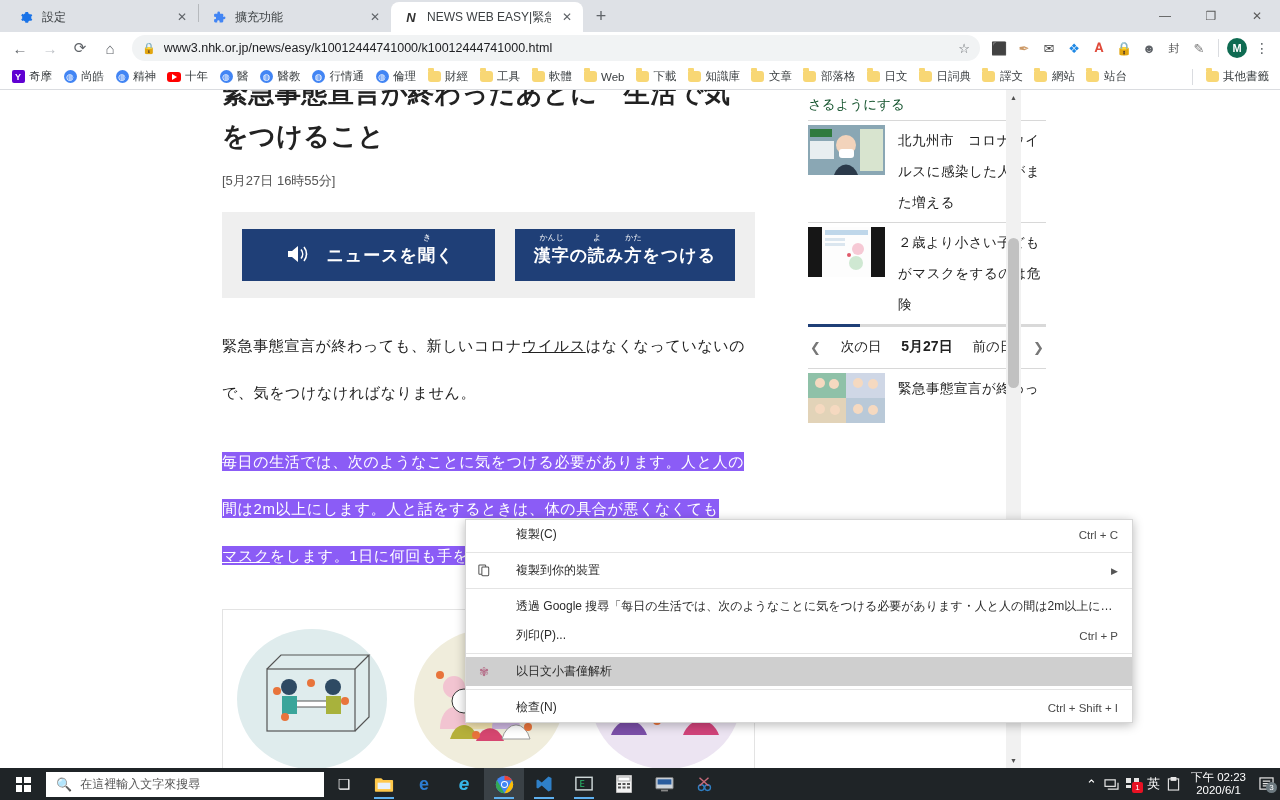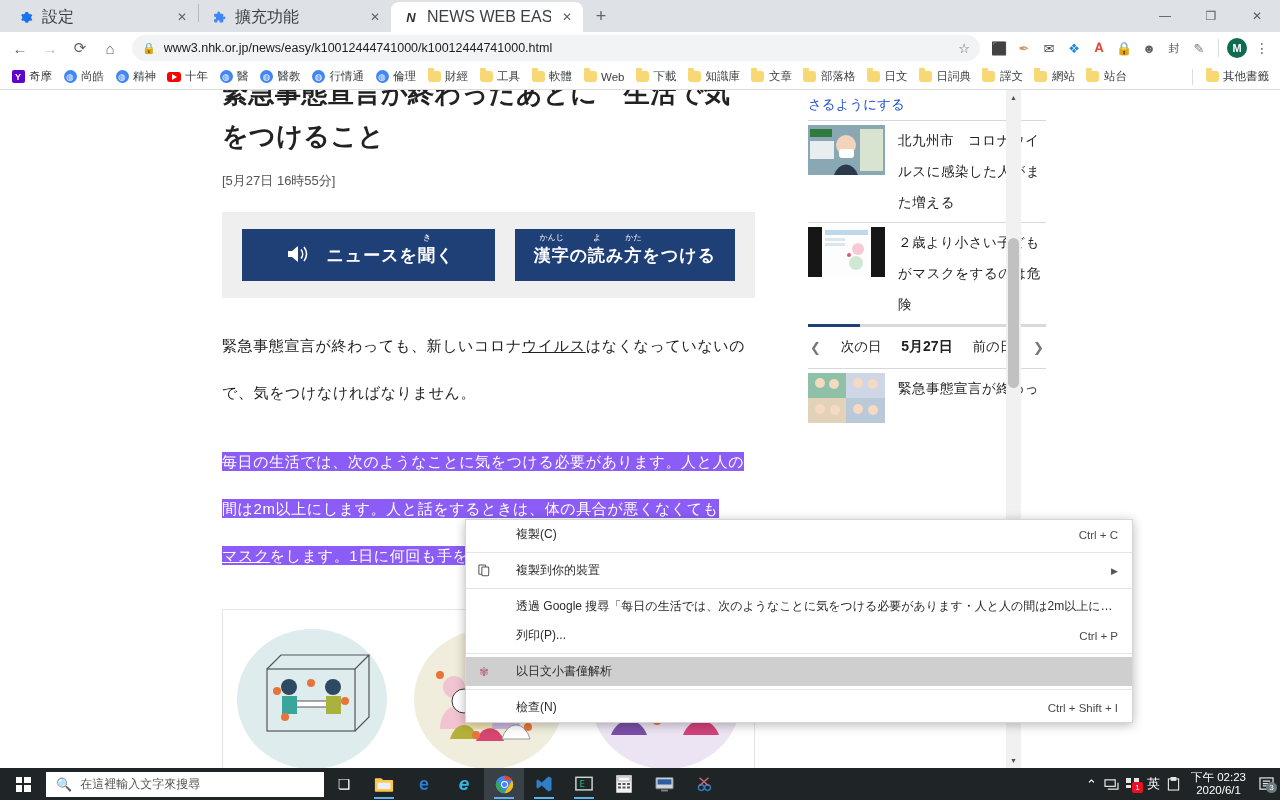--- a/index.html
+++ b/index.html
@@ -14,21 +14,21 @@
   
   .chrome { position: absolute; left:0; top:0; width:1280px; height:768px; background:#dee1e6; }
 
   
   .tabstrip { position:relative; height:32px; background:#dee1e6; display:flex; align-items:flex-end; padding-left:6px; }
   .tab { position:relative; height:30px; display:flex; align-items:center; gap:8px;
          padding:0 8px 0 12px; width:192px; border-radius:8px 8px 0 0; font-size:12px; color:#3c4043; }
   .tab.inactive { background:#dee1e6; }
   .tab.active { background:#ffffff; }
   .tab .favicon { width:16px; height:16px; flex:0 0 16px; display:flex; align-items:center; justify-content:center; font-size:12px; }
-  .tab .tab-title { flex:1; overflow:hidden; white-space:nowrap; text-overflow:clip; font-size:16px; color:#3c4043; }
+  .tab .tab-title { flex:1; overflow:hidden; white-space:nowrap; text-overflow:clip; font-size:12px; color:#3c4043; }
   .tab .tab-close { width:16px; height:16px; flex:0 0 16px; display:flex; align-items:center; justify-content:center;
                     font-size:12px; color:#5f6368; }
   .tab-sep { width:1px; height:18px; background:#b6b9bd; align-self:center; margin-bottom:6px; }
   .newtab { width:28px; height:28px; display:flex; align-items:center; justify-content:center;
             font-size:18px; color:#5f6368; margin-left:4px; margin-bottom:2px; }
   .wincontrols { position:absolute; right:0; top:0; height:32px; display:flex; }
   .wc { width:46px; height:32px; display:flex; align-items:center; justify-content:center; color:#5a5a5a; font-size:12px; }
 
   
   .toolbar { height:32px; background:#fff; display:flex; align-items:center; padding:0 6px; gap:2px; }
@@ -90,21 +90,21 @@
   .para.p2 span.sel { padding:1px 0; }
 
   .illus { margin-top:30px; width:533px; height:180px; border:1px solid #e3e3e3; background:#fff;
            display:flex; align-items:center; justify-content:space-around; overflow:hidden; }
   .scene { width:160px; height:150px; position:relative; display:flex; align-items:center; justify-content:center; }
   .blob { position:absolute; width:150px; height:140px; border-radius:50%; }
   .b1 { background:#dfeced; } .b2 { background:#f0eddc; } .b3 { background:#ece4f2; }
 
   
   .sidebar { position:absolute; left:808px; top:0px; width:238px; }
-  .side-top-text { font-size:13.5px; line-height:30px; color:#1d4ed8; }
+  .side-top-text { font-size:13.5px; line-height:30px; color:#14532d; }
   .side-item { display:flex; gap:13px; padding:4px 0; border-top:1px solid #d8d8d8; align-items:flex-start; }
   .side-thumb { width:77px; height:50px; flex:0 0 77px; background:#bbb; position:relative; overflow:hidden; }
   .side-title { font-size:13.5px; line-height:31px; color:#222; letter-spacing:0.5px; }
   .sec-title { font-size:18px; font-weight:bold; color:#222; margin-top:26px; padding-bottom:8px; }
   .sec-rule { height:3px; background:#d9d9d9; position:relative; }
   .sec-rule:after { content:""; position:absolute; left:0; top:0; width:52px; height:3px; background:#1f3f77; }
   .daynav { display:flex; align-items:center; justify-content:space-between; padding:11px 2px 12px;
             border-bottom:1px solid #d8d8d8; font-size:13.5px; color:#222; }
   .daynav .chev { color:#777; font-size:13px; }
   .daynav .mid { font-weight:bold; font-size:14px; }

